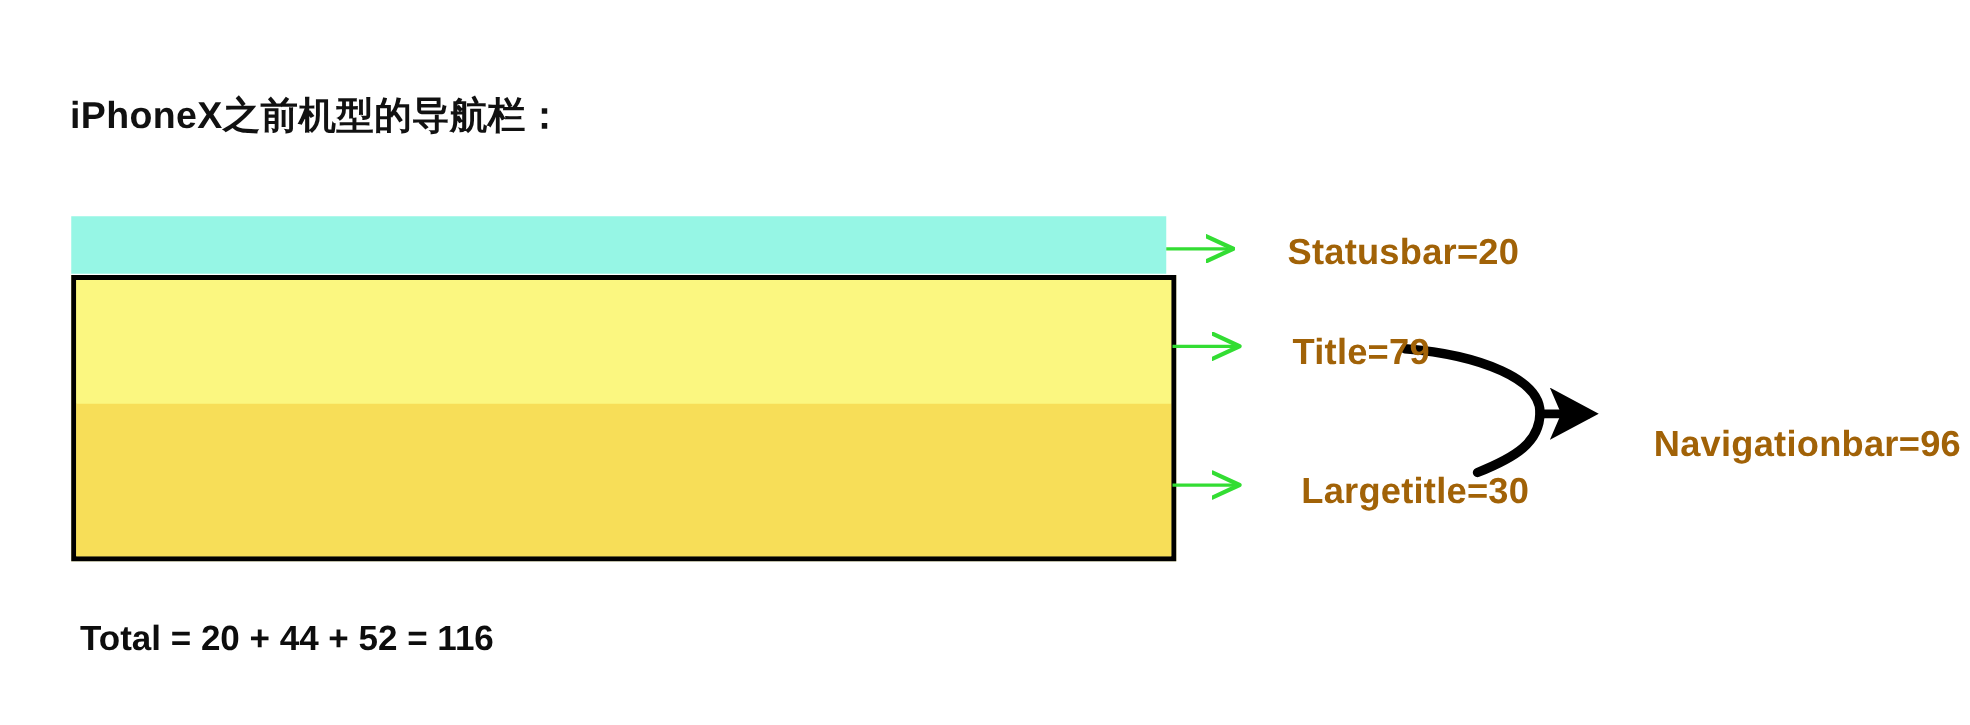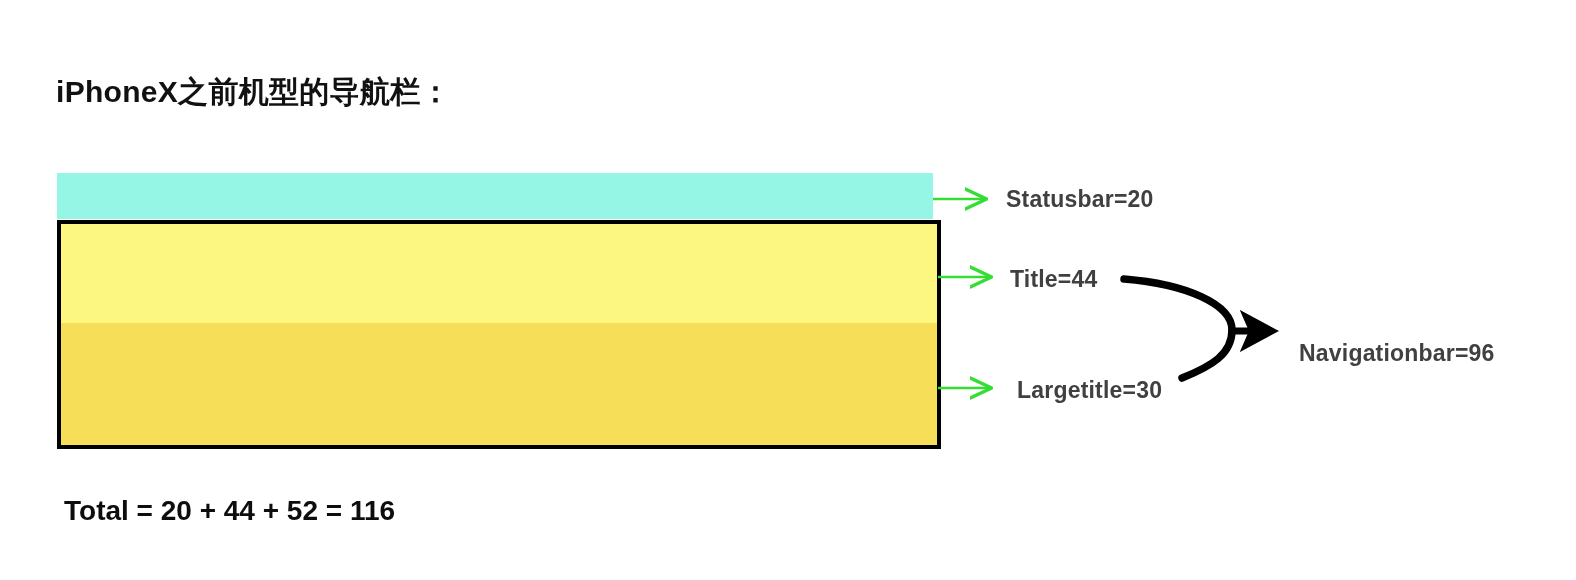--- a/index.html
+++ b/index.html
@@ -71,25 +71,26 @@
     left: 0;
     top: 99px;
     width: 100%;
     height: 122px;
     background: #f7de58;
   }
 
   
   .anno {
     position: absolute;
-    font-size: 23px;
+    font-size: 29px;
     font-weight: bold;
-    color: #404040;
+    color: #a16207;
     white-space: nowrap;
     letter-spacing: 0.2px;
+    margin-left: 24px;
   }
   .anno-statusbar { left: 1006px; top: 186px; }
   .anno-title     { left: 1010px; top: 266px; }
   .anno-largetitle{ left: 1017px; top: 377px; }
   .anno-navbar    { left: 1299px; top: 340px; }
 
   .total-line {
     position: absolute;
     left: 64px;
     top: 495px;
@@ -151,21 +152,21 @@
       <path d="M1232,330 C1232,354 1212,366 1182,378"></path>
     </g>
 
     <g>
       <line x1="1230" y1="331" x2="1272" y2="331" stroke="#000000" stroke-width="7" marker-end="url(#blackhead)"></line>
     </g>
   </svg>
 
   <div class="anno anno-statusbar">Statusbar=20</div>
 
-  <div class="anno anno-title">Title=44</div>
+  <div class="anno anno-title">Title=79</div>
 
   <div class="anno anno-largetitle">Largetitle=30</div>
 
   <div class="anno anno-navbar">Navigationbar=96</div>
 
   <div class="total-line">Total = 20 + 44 + 52 = 116</div>
 
 </div>
 
 </body></html>

